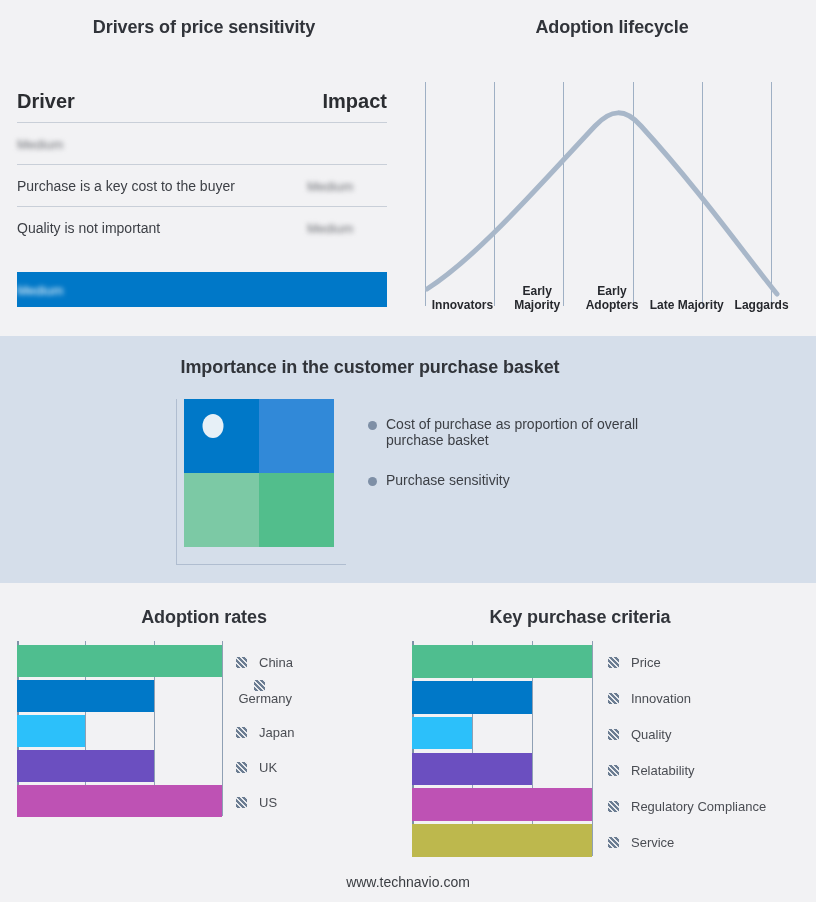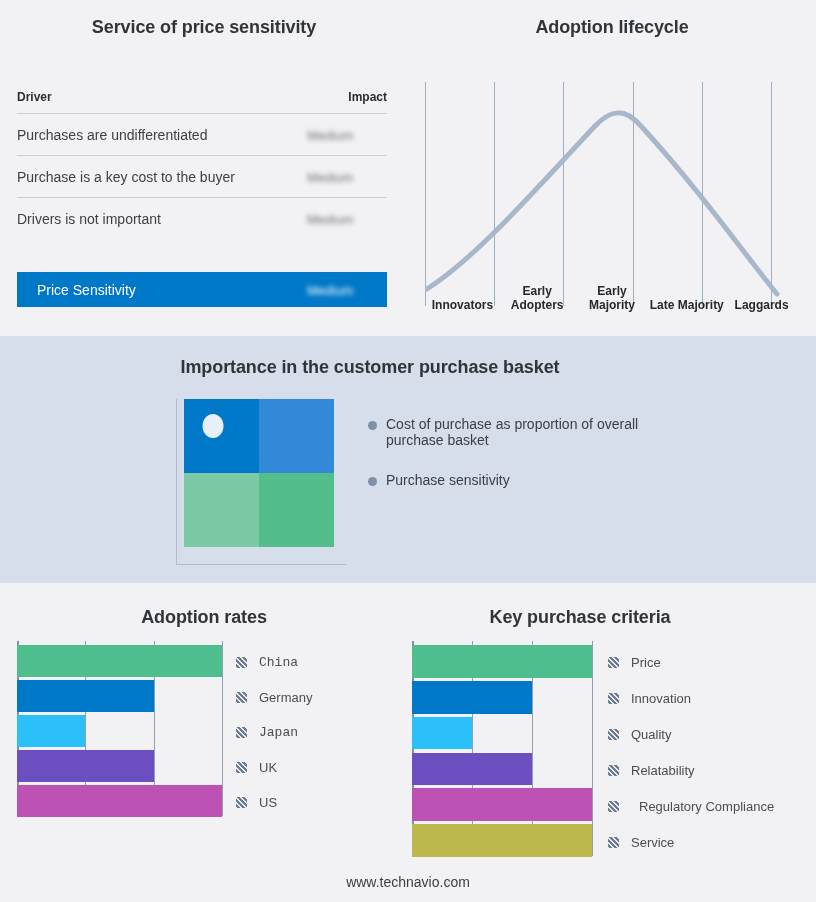--- a/index.html
+++ b/index.html
@@ -18,21 +18,21 @@
     font-size:18px;font-weight:bold;color:#31343a;
     text-align:center;letter-spacing:-0.1px;
   }
 
   
   #drivers{left:0;top:0;width:408px;height:336px;}
   #drivers .panel-title{position:absolute;left:0;top:17px;width:408px;}
   .tbl{position:absolute;left:17px;top:90px;width:370px;}
   .tbl-head{
     display:flex;align-items:flex-end;
-    font-size:12px;font-weight:bold;color:#2b2d31;
+    font-size:20px;font-weight:bold;color:#2b2d31;
     padding-bottom:9px;border-bottom:1px solid #c9cfd8;
   }
   .tbl-row{
     display:flex;align-items:center;
     font-size:14px;color:#3c3f45;
     height:41px;border-bottom:1px solid #c9cfd8;
   }
   .c-driver{flex:1 1 auto;}
   .c-impact{flex:0 0 80px;text-align:left;}
   .tbl-head .c-impact{text-align:right;}
@@ -115,46 +115,44 @@
   
   #footer{
     position:absolute;left:0;top:874px;width:816px;
     text-align:center;font-size:14px;color:#3a3d42;
   }
 </style>
 </head>
 <body>
 
 <div class="panel" id="drivers">
-  <div class="panel-title">Service of price sensitivity</div>
+  <div class="panel-title">Drivers of price sensitivity</div>
 
   <div class="tbl">
     <div class="tbl-head">
       <div class="c-driver">Driver</div>
       <div class="c-impact">Impact</div>
     </div>
 
     <div class="tbl-row">
-      <div class="c-driver">Purchases are undifferentiated</div>
       <div class="c-impact"><span class="blurred">Medium</span></div>
     </div>
 
     <div class="tbl-row">
       <div class="c-driver">Purchase is a key cost to the buyer</div>
       <div class="c-impact"><span class="blurred">Medium</span></div>
     </div>
 
     <div class="tbl-row" style="border-bottom:none;">
-      <div class="c-driver">Drivers is not important</div>
+      <div class="c-driver">Quality is not important</div>
       <div class="c-impact"><span class="blurred">Medium</span></div>
     </div>
   </div>
 
   <div class="sum-row" style="background: rgb(0, 120, 200);">
-    <div class="c-driver">Price Sensitivity</div>
     <div class="c-impact"><span class="blurred">Medium</span></div>
   </div>
 </div>
 
 <div class="panel" id="lifecycle">
   <div class="panel-title">Adoption lifecycle</div>
 
   <div class="life-plot">
     <svg width="374" height="224" viewBox="0 0 374 224">
       <g stroke="#9fb0c4" stroke-width="1">
@@ -164,22 +162,22 @@
         <line x1="208.5" y1="0" x2="208.5" y2="224"></line>
         <line x1="277.5" y1="0" x2="277.5" y2="224"></line>
         <line x1="346.5" y1="0" x2="346.5" y2="224"></line>
       </g>
       <path d="M2,207 C52,175 110,108 170,44 C186,27 200,26 216,44 C276,110 318,170 352,212" fill="none" stroke="#a8b7c9" stroke-width="5" stroke-linecap="round"></path>
     </svg>
   </div>
 
   <div class="life-labels">
     <div class="life-seg">Innovators</div>
+    <div class="life-seg">Early Majority</div>
     <div class="life-seg">Early Adopters</div>
-    <div class="life-seg">Early Majority</div>
     <div class="life-seg">Late Majority</div>
     <div class="life-seg">Laggards</div>
   </div>
 </div>
 
 <div class="panel" id="importance" style="background: rgb(213, 222, 234);">
   <div class="panel-title">Importance in the customer purchase basket</div>
 
   <div class="quad-wrap">
     <div class="quad-axis-y"></div>
@@ -213,29 +211,29 @@
       <div class="gridline" style="left: 68.3333px; height: 175px;"></div>
       <div class="gridline" style="left: 136.667px; height: 175px;"></div>
       <div class="gridline" style="left: 205px; height: 175px;"></div>
       <div class="bar" style="top: 4px; height: 32px; width: 205px; background: rgb(79, 190, 143);"></div>
       <div class="bar" style="top: 39px; height: 32px; width: 136.667px; background: rgb(0, 120, 200);"></div>
       <div class="bar" style="top: 74px; height: 32px; width: 68.3333px; background: rgb(44, 192, 250);"></div>
       <div class="bar" style="top: 109px; height: 32px; width: 136.667px; background: rgb(107, 79, 192);"></div>
       <div class="bar" style="top: 144px; height: 32px; width: 205px; background: rgb(190, 82, 180);"></div>
     </div>
   <div class="bar-legend" id="adoption-legend" style="left:236px;top:62px;">
-      <div class="leg-item" style="height: 35px; font-family: Liberation Mono, monospace;">
+      <div class="leg-item" style="height: 35px;">
         <span class="leg-swatch"></span>
         <span class="leg-label">China</span>
       </div>
-      <div class="leg-item" style="height: 35px;">
+      <div class="leg-item" style="height: 35px; flex-direction: column;">
         <span class="leg-swatch"></span>
         <span class="leg-label">Germany</span>
       </div>
-      <div class="leg-item" style="height: 35px; font-family: Liberation Mono, monospace;">
+      <div class="leg-item" style="height: 35px;">
         <span class="leg-swatch"></span>
         <span class="leg-label">Japan</span>
       </div>
       <div class="leg-item" style="height: 35px;">
         <span class="leg-swatch"></span>
         <span class="leg-label">UK</span>
       </div>
       <div class="leg-item" style="height: 35px;">
         <span class="leg-swatch"></span>
         <span class="leg-label">US</span>
@@ -267,21 +265,21 @@
         <span class="leg-label">Innovation</span>
       </div>
       <div class="leg-item" style="height: 35.8333px;">
         <span class="leg-swatch"></span>
         <span class="leg-label">Quality</span>
       </div>
       <div class="leg-item" style="height: 35.8333px;">
         <span class="leg-swatch"></span>
         <span class="leg-label">Relatability</span>
       </div>
-      <div class="leg-item" style="height: 35.8333px; gap: 8px;">
+      <div class="leg-item" style="height: 35.8333px;">
         <span class="leg-swatch"></span>
         <span class="leg-label">Regulatory Compliance</span>
       </div>
       <div class="leg-item" style="height: 35.8333px;">
         <span class="leg-swatch"></span>
         <span class="leg-label">Service</span>
       </div>
     </div>
 </div>
 

